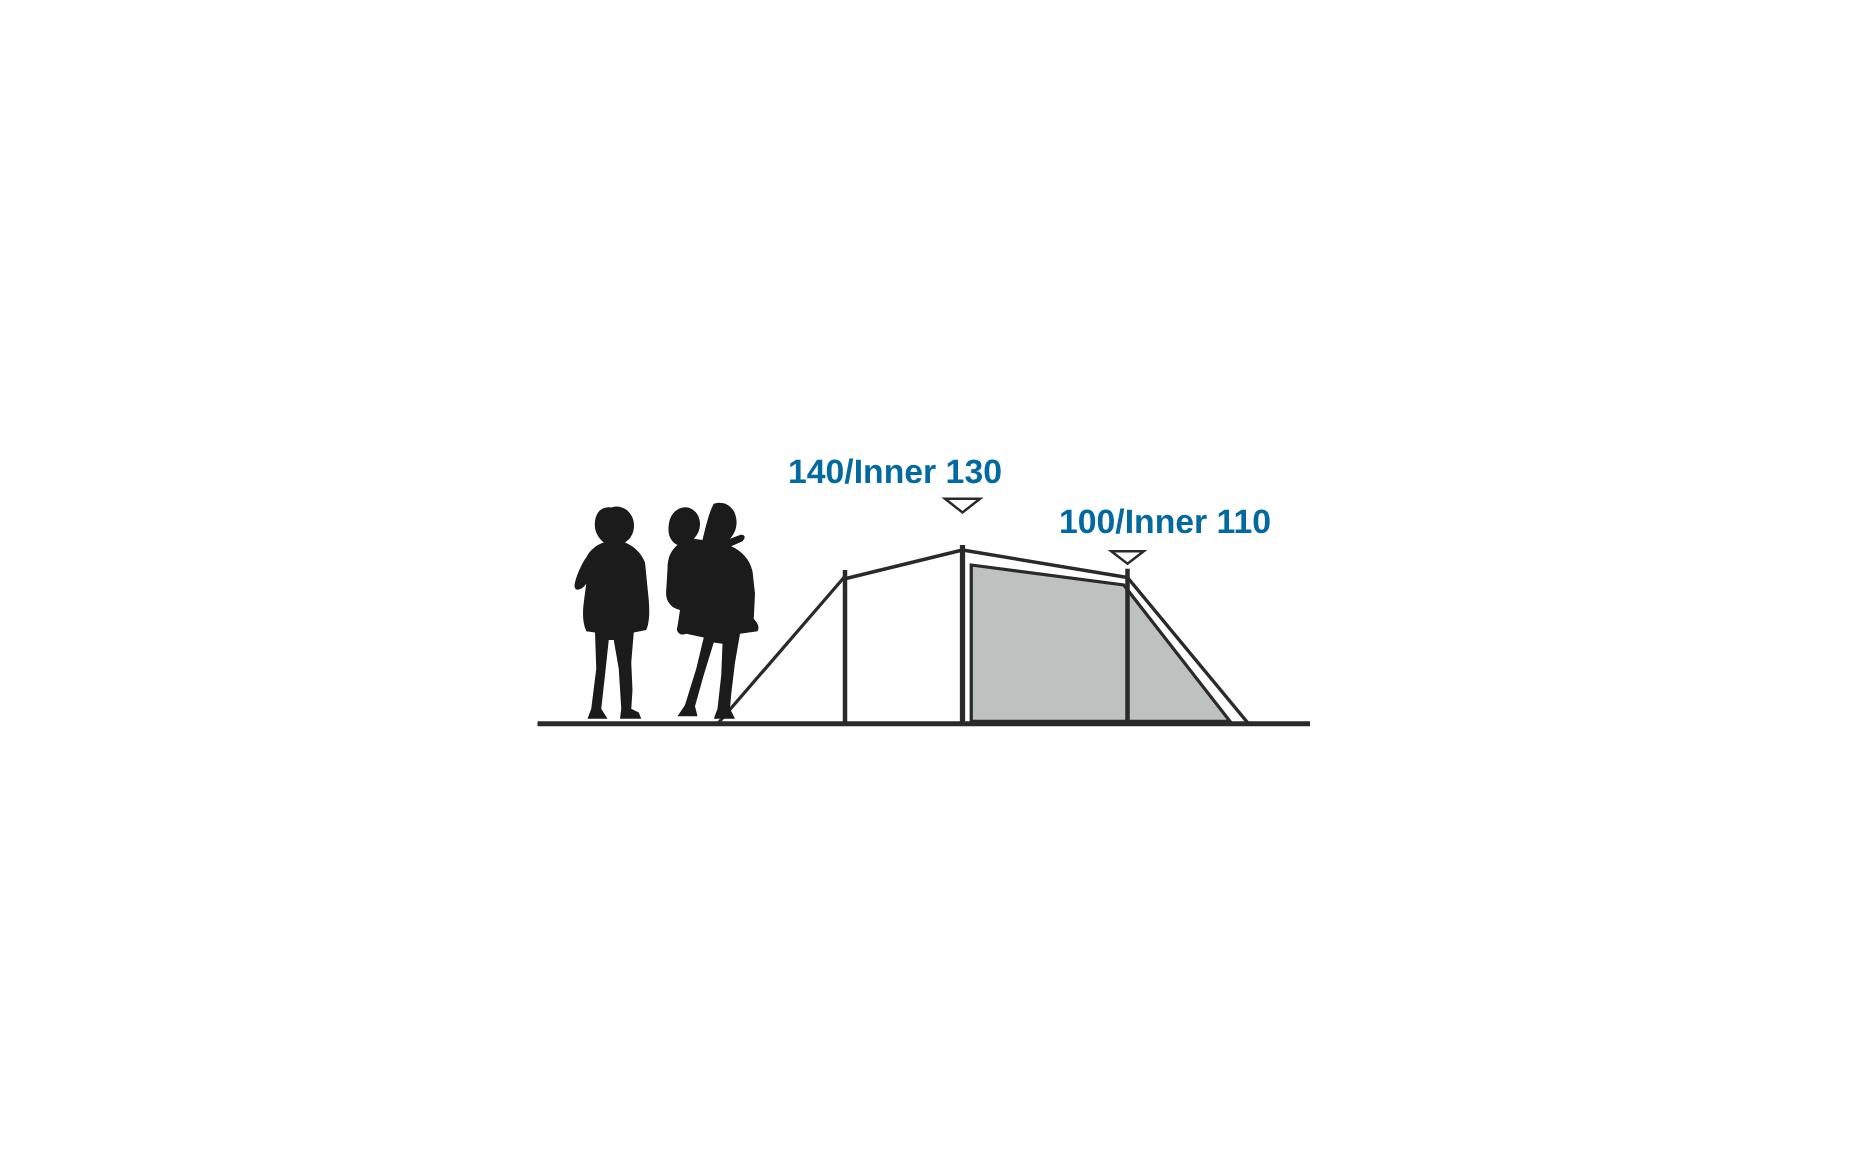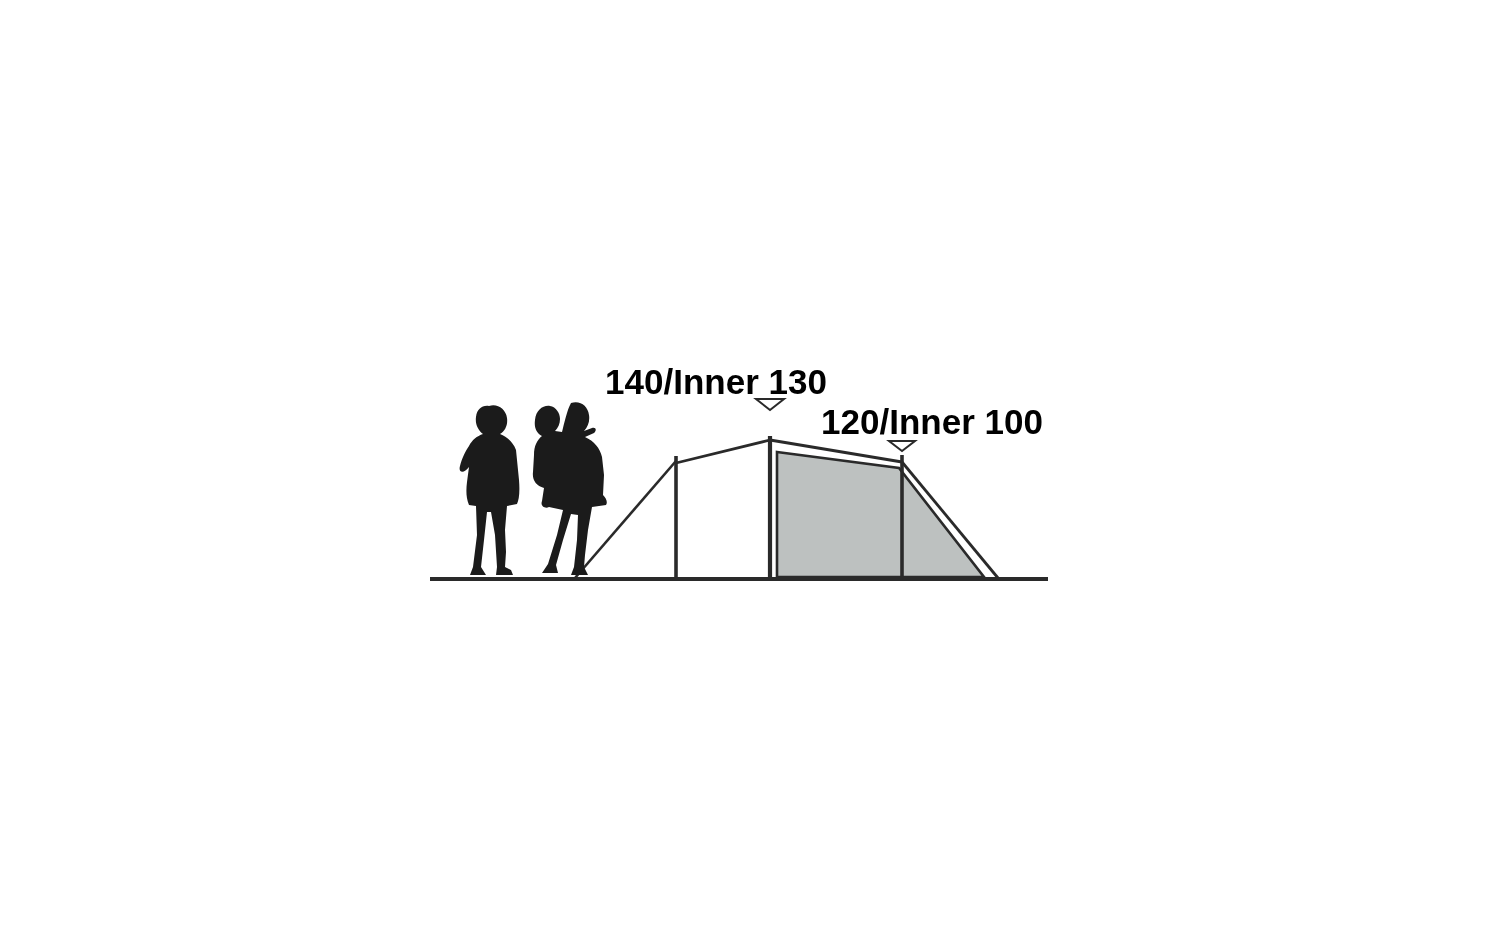--- a/index.html
+++ b/index.html
@@ -19,23 +19,23 @@
     position: absolute;
     left: 0;
     top: 0;
     width: 1500px;
     height: 938px;
   }
   .dim-label {
     position: absolute;
     transform: translateX(-50%);
     font-weight: bold;
-    font-size: 35px;
+    font-size: 27px;
     letter-spacing: 0px;
-    color: #000000;
+    color: #0369a1;
     white-space: nowrap;
   }
   .label-peak { left: 716px; top: 362px; }
   .label-rear { left: 932px; top: 402px; }
 </style>
 </head>
 <body>
 
 <div class="canvas">
 
@@ -109,15 +109,15 @@
              C 536 433, 534 427, 535 420
              C 536 410, 543 405, 550 406
              C 556 407, 560 413, 560 419
              C 560 424, 558 428, 555 431
              L 562 432
              C 564 424, 567 410, 571 403 Z" fill="#1b1b1b"></path>
   </svg>
 
   <div class="dim-label label-peak">140/Inner 130</div>
 
-  <div class="dim-label label-rear">120/Inner 100</div>
+  <div class="dim-label label-rear">100/Inner 110</div>
 
 </div>
 
 </body></html>

